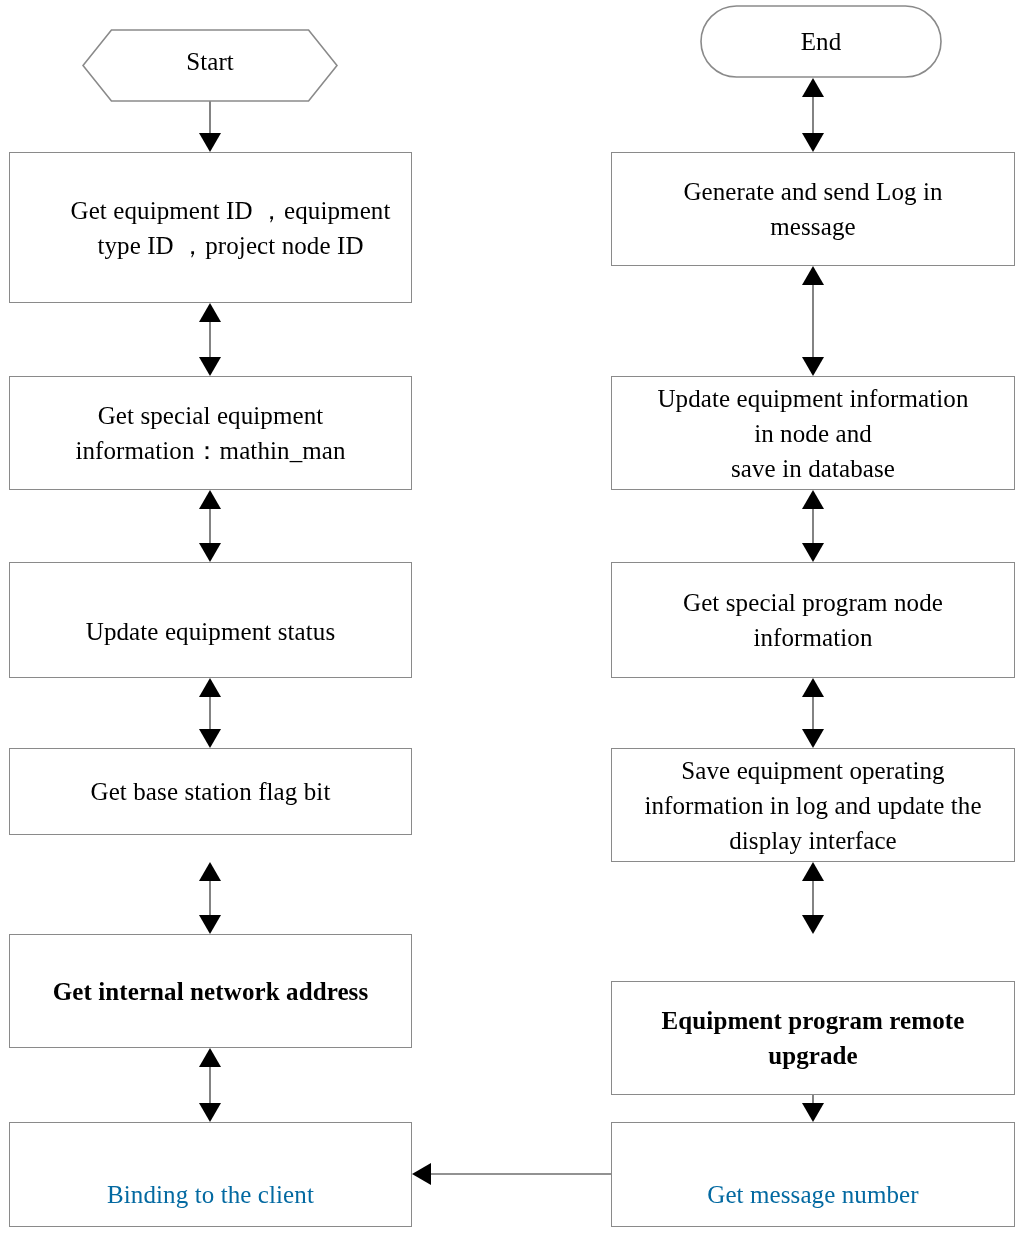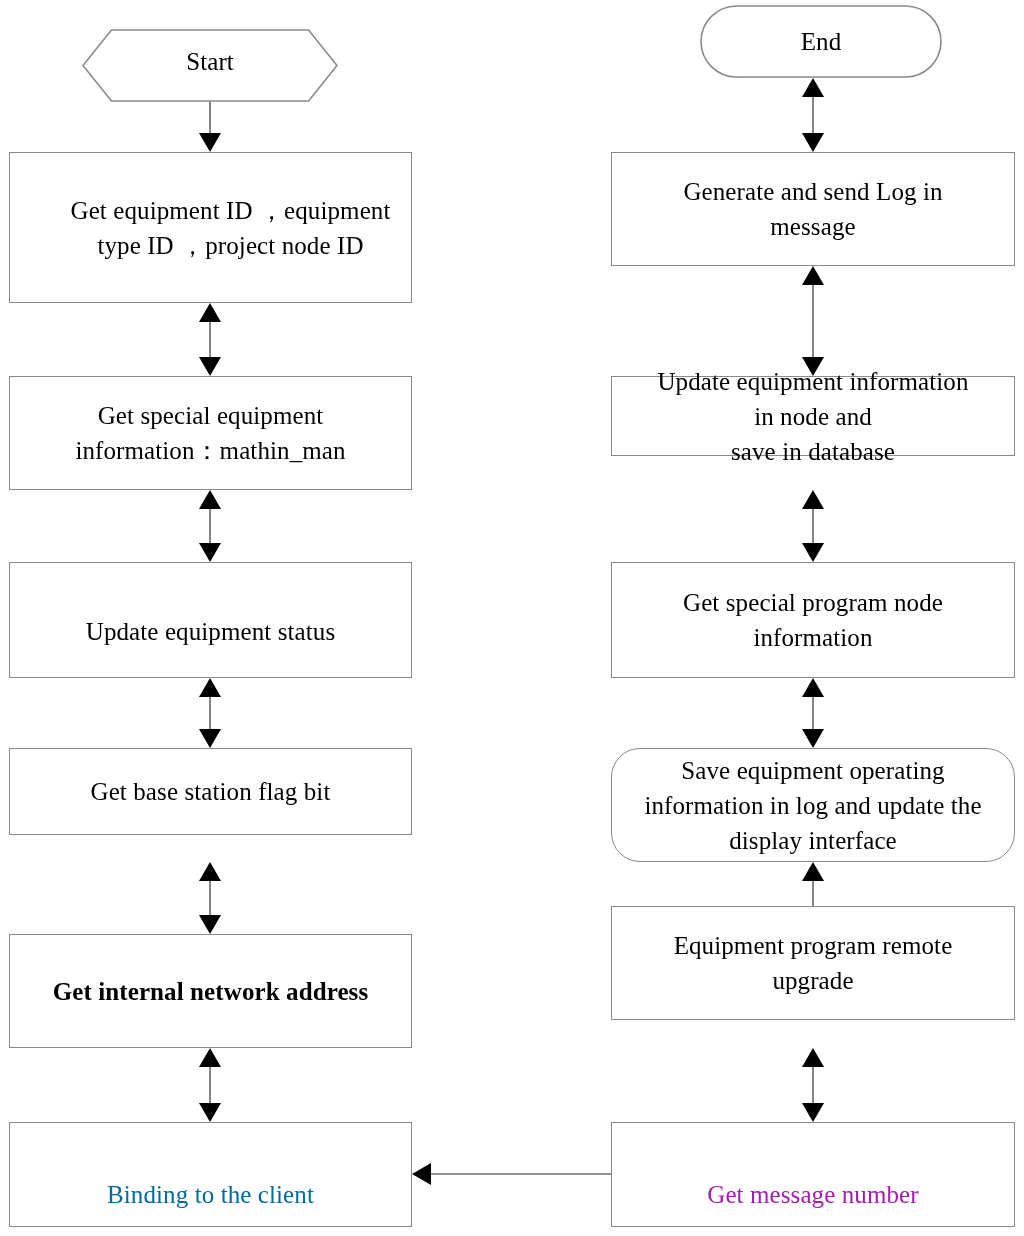--- a/index.html
+++ b/index.html
@@ -160,35 +160,35 @@
           <rect x="1" y="1" width="240" height="71" rx="35.5" ry="35.5" fill="#ffffff" stroke="#8a8a8a" stroke-width="1.6"></rect>
         </svg>
         <div class="shape-text">
           <div class="node-label terminator-label" style="color: rgb(0, 0, 0);">End</div>
         </div>
       </div>
       <div class="node node-box" style="left: 611px; top: 152px; width: 404px; height: 114px; border-color: rgb(138, 138, 138);">
         <div class="node-label" style="color: rgb(0, 0, 0);">Generate and send Log in
 message</div>
       </div>
-      <div class="node node-box" style="left: 611px; top: 376px; width: 404px; height: 80px; border-color: rgb(138, 138, 138);">
+      <div class="node node-box" style="left: 611px; top: 376px; width: 404px; height: 114px; border-color: rgb(138, 138, 138);">
         <div class="node-label" style="color: rgb(0, 0, 0);">Update equipment information
 in node and
 save in database</div>
       </div>
       <div class="node node-box" style="left: 611px; top: 562px; width: 404px; height: 116px; border-color: rgb(138, 138, 138);">
         <div class="node-label" style="color: rgb(0, 0, 0);">Get special program node
 information</div>
       </div>
-      <div class="node node-box" style="left: 611px; top: 748px; width: 404px; height: 114px; border-color: rgb(138, 138, 138); border-radius: 29px;">
+      <div class="node node-box" style="left: 611px; top: 748px; width: 404px; height: 114px; border-color: rgb(138, 138, 138);">
         <div class="node-label" style="color: rgb(0, 0, 0);">Save equipment operating
 information in log and update the
 display interface</div>
       </div>
-      <div class="node node-box" style="left: 611px; top: 906px; width: 404px; height: 114px; border-color: rgb(138, 138, 138);">
+      <div class="node node-box" style="left: 611px; top: 981px; width: 404px; height: 114px; border-color: rgb(138, 138, 138); font-weight: bold;">
         <div class="node-label" style="color: rgb(0, 0, 0);">Equipment program remote
 upgrade</div>
       </div>
       <div class="node node-box" style="left: 611px; top: 1122px; width: 404px; height: 105px; border-color: rgb(138, 138, 138);">
-        <div class="node-label" style="color: #a21caf; margin-top: 40px;">Get message number</div>
+        <div class="node-label" style="color: #0369a1; margin-top: 40px;">Get message number</div>
       </div>
     </div>
 </div>
 
 </body></html>

